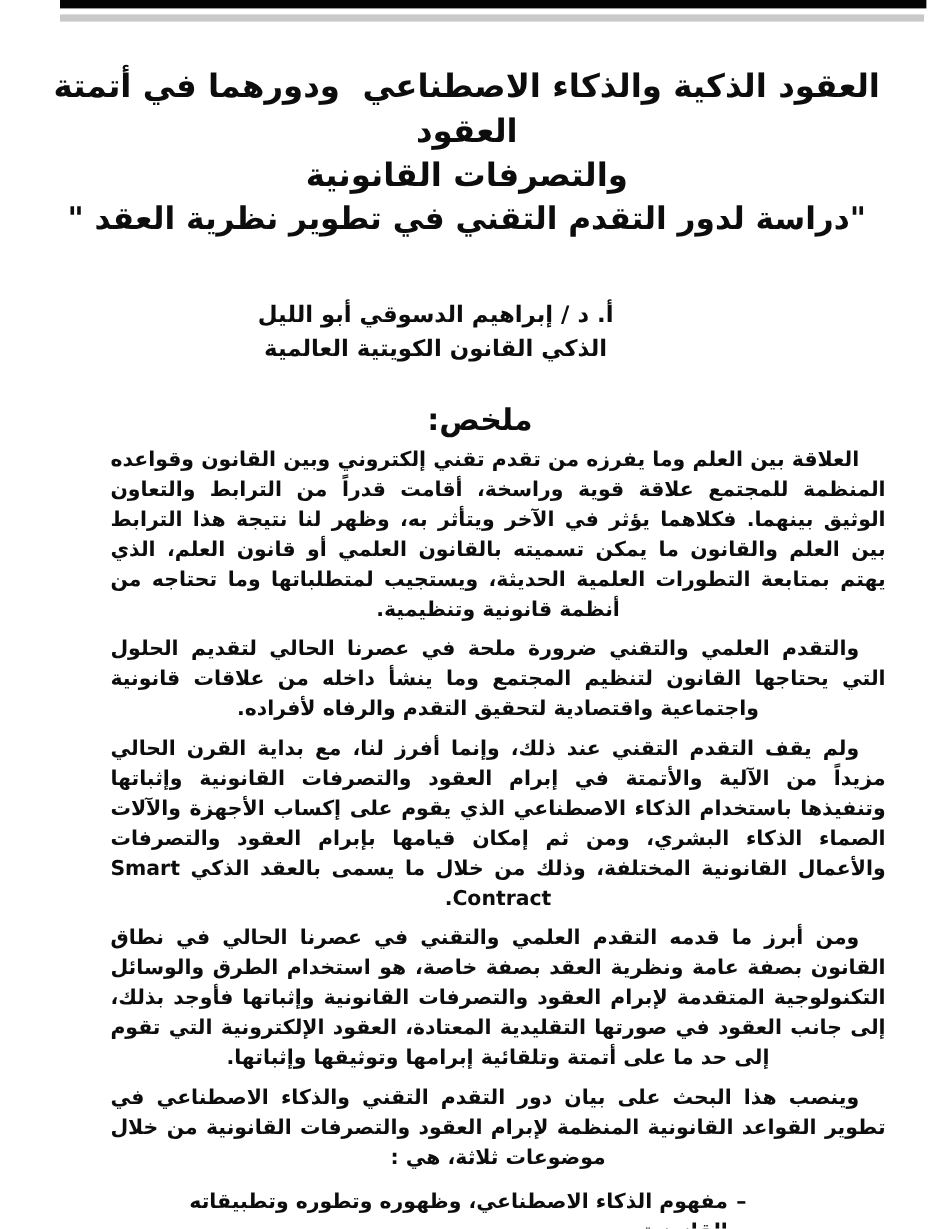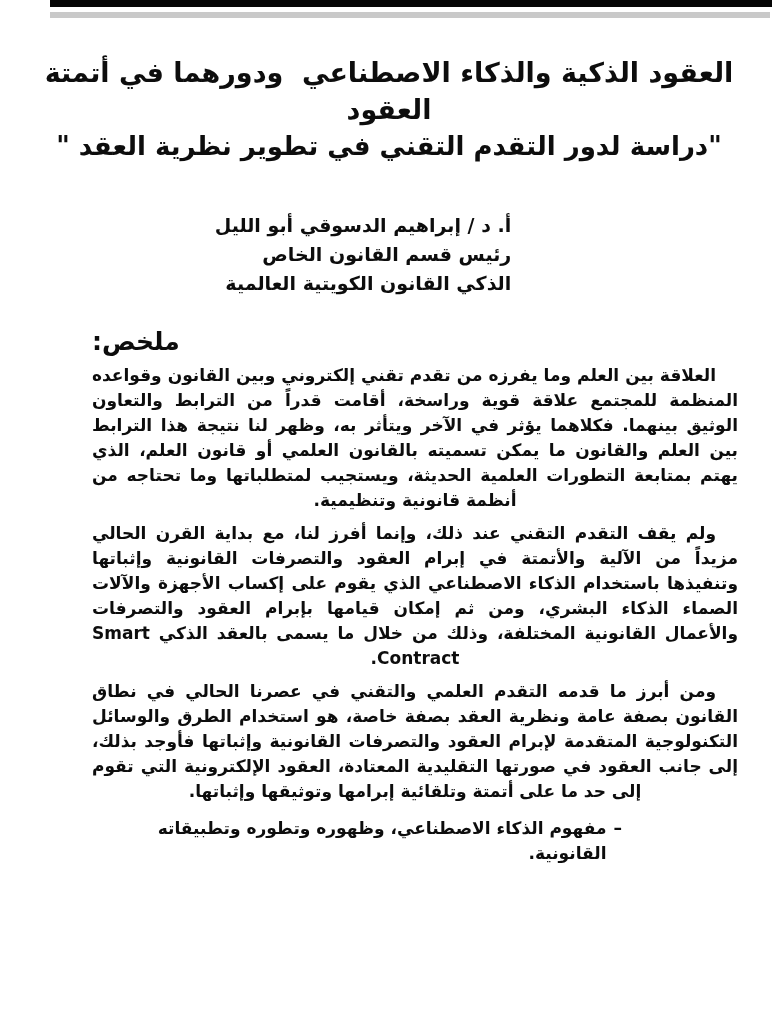--- a/index.html
+++ b/index.html
@@ -44,32 +44,32 @@
   }
   .subtitle-line {
     font-size: 26px;
     line-height: 37px;
     white-space: pre-wrap;
   }
   .author-block {
     width: fit-content;
     margin: 46px auto 0 auto;
     transform: translateX(-26px);
-    text-align: right;
+    text-align: center;
     font-size: 19px;
     line-height: 29px;
   }
   .content {
     margin-left: 92px;
     margin-right: 40px;
   }
   .abstract-heading {
     margin-top: 26px;
     margin-right: 30px;
-    text-align: left;
+    text-align: center;
     font-size: 25px;
     line-height: 35px;
   }
   .para {
     margin: 0 0 8px 0;
     font-size: 17px;
     line-height: 25px;
     text-align: justify;
     text-align-last: center;
     text-indent: 22px;
@@ -96,35 +96,37 @@
 </head>
 <body>
 
 <div class="page">
 
   <div class="rule-black"></div>
   <div class="rule-gray"></div>
 
   <div class="title-block">
     <div class="title-line">العقود الذكية والذكاء الاصطناعي  ودورهما في أتمتة العقود</div>
+    <div class="title-line">والتصرفات القانونية</div>
     <div class="subtitle-line">"دراسة لدور التقدم التقني في تطوير نظرية العقد "</div>
   </div>
 
   <div class="author-block">
     <div>أ. د / إبراهيم الدسوقي أبو الليل</div>
-    <div>رئيس قسم القانون الخاص</div>
     <div>الذكي القانون الكويتية العالمية</div>
   </div>
 
   <div class="content">
     <div class="abstract-heading">ملخص:</div>
 
     <p class="para first">العلاقة بين العلم وما يفرزه من تقدم تقني إلكتروني وبين القانون وقواعده المنظمة للمجتمع علاقة قوية وراسخة، أقامت قدراً من الترابط والتعاون الوثيق بينهما. فكلاهما يؤثر في الآخر ويتأثر به، وظهر لنا نتيجة هذا الترابط بين العلم والقانون ما يمكن تسميته بالقانون العلمي أو قانون العلم، الذي يهتم بمتابعة التطورات العلمية الحديثة، ويستجيب لمتطلباتها وما تحتاجه من أنظمة قانونية وتنظيمية.</p>
+    <p class="para">والتقدم العلمي والتقني ضرورة ملحة في عصرنا الحالي لتقديم الحلول التي يحتاجها القانون لتنظيم المجتمع وما ينشأ داخله من علاقات قانونية واجتماعية واقتصادية لتحقيق التقدم والرفاه لأفراده.</p>
     <p class="para">ولم يقف التقدم التقني عند ذلك، وإنما أفرز لنا، مع بداية القرن الحالي مزيداً من الآلية والأتمتة في إبرام العقود والتصرفات القانونية وإثباتها وتنفيذها باستخدام الذكاء الاصطناعي الذي يقوم على إكساب الأجهزة والآلات الصماء الذكاء البشري، ومن ثم إمكان قيامها بإبرام العقود والتصرفات والأعمال القانونية المختلفة، وذلك من خلال ما يسمى بالعقد الذكي Smart Contract.</p>
     <p class="para">ومن أبرز ما قدمه التقدم العلمي والتقني في عصرنا الحالي في نطاق القانون بصفة عامة ونظرية العقد بصفة خاصة، هو استخدام الطرق والوسائل التكنولوجية المتقدمة لإبرام العقود والتصرفات القانونية وإثباتها فأوجد بذلك، إلى جانب العقود في صورتها التقليدية المعتادة، العقود الإلكترونية التي تقوم إلى حد ما على أتمتة وتلقائية إبرامها وتوثيقها وإثباتها.</p>
+    <p class="para">وينصب هذا البحث على بيان دور التقدم التقني والذكاء الاصطناعي في تطوير القواعد القانونية المنظمة لإبرام العقود والتصرفات القانونية من خلال موضوعات ثلاثة، هي :</p>
 
     <div class="topics-list">
       <div class="topic-item">
         <span class="topic-dash">–</span>
         <span>مفهوم الذكاء الاصطناعي، وظهوره وتطوره وتطبيقاته القانونية.</span>
       </div>
 
     </div>
   </div>
 

